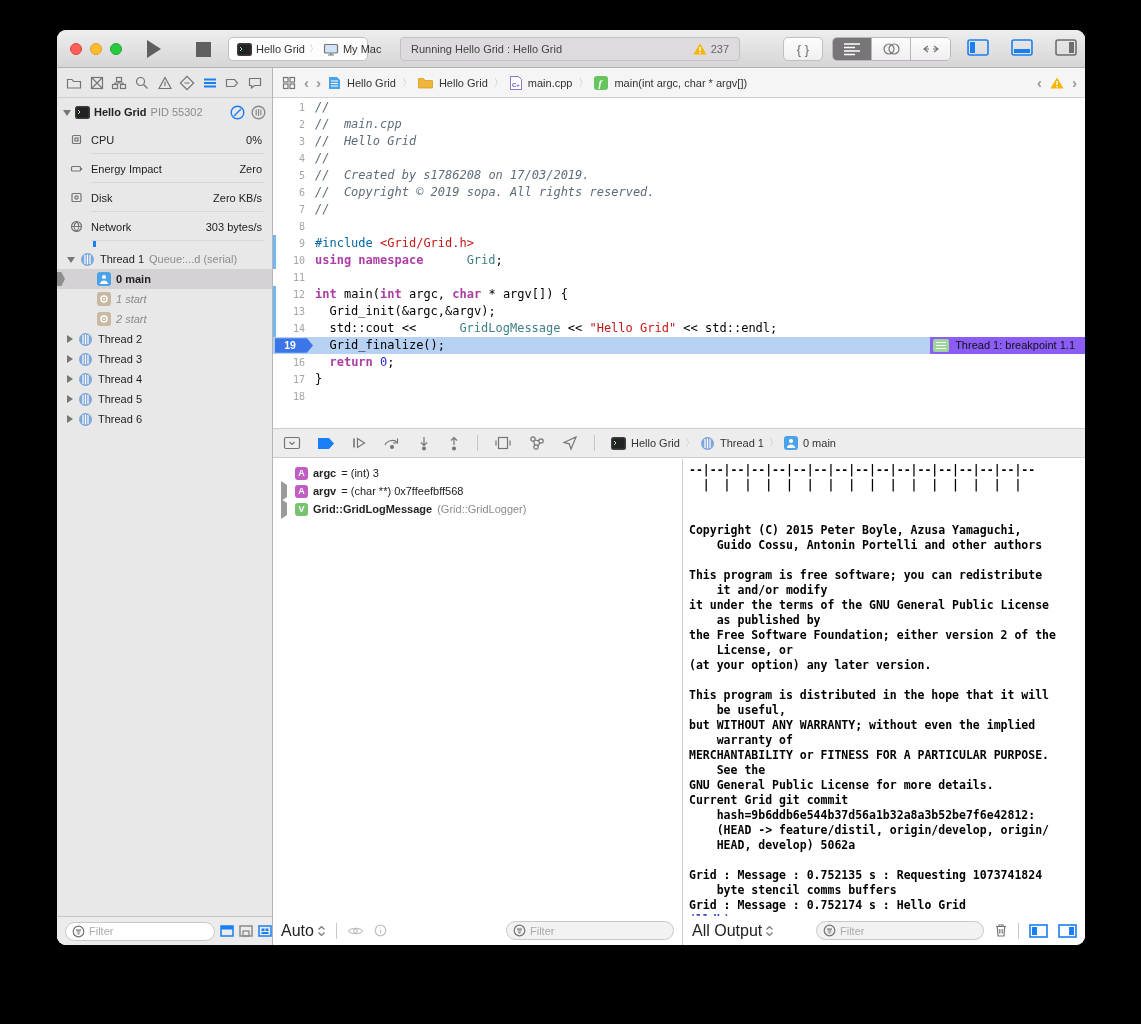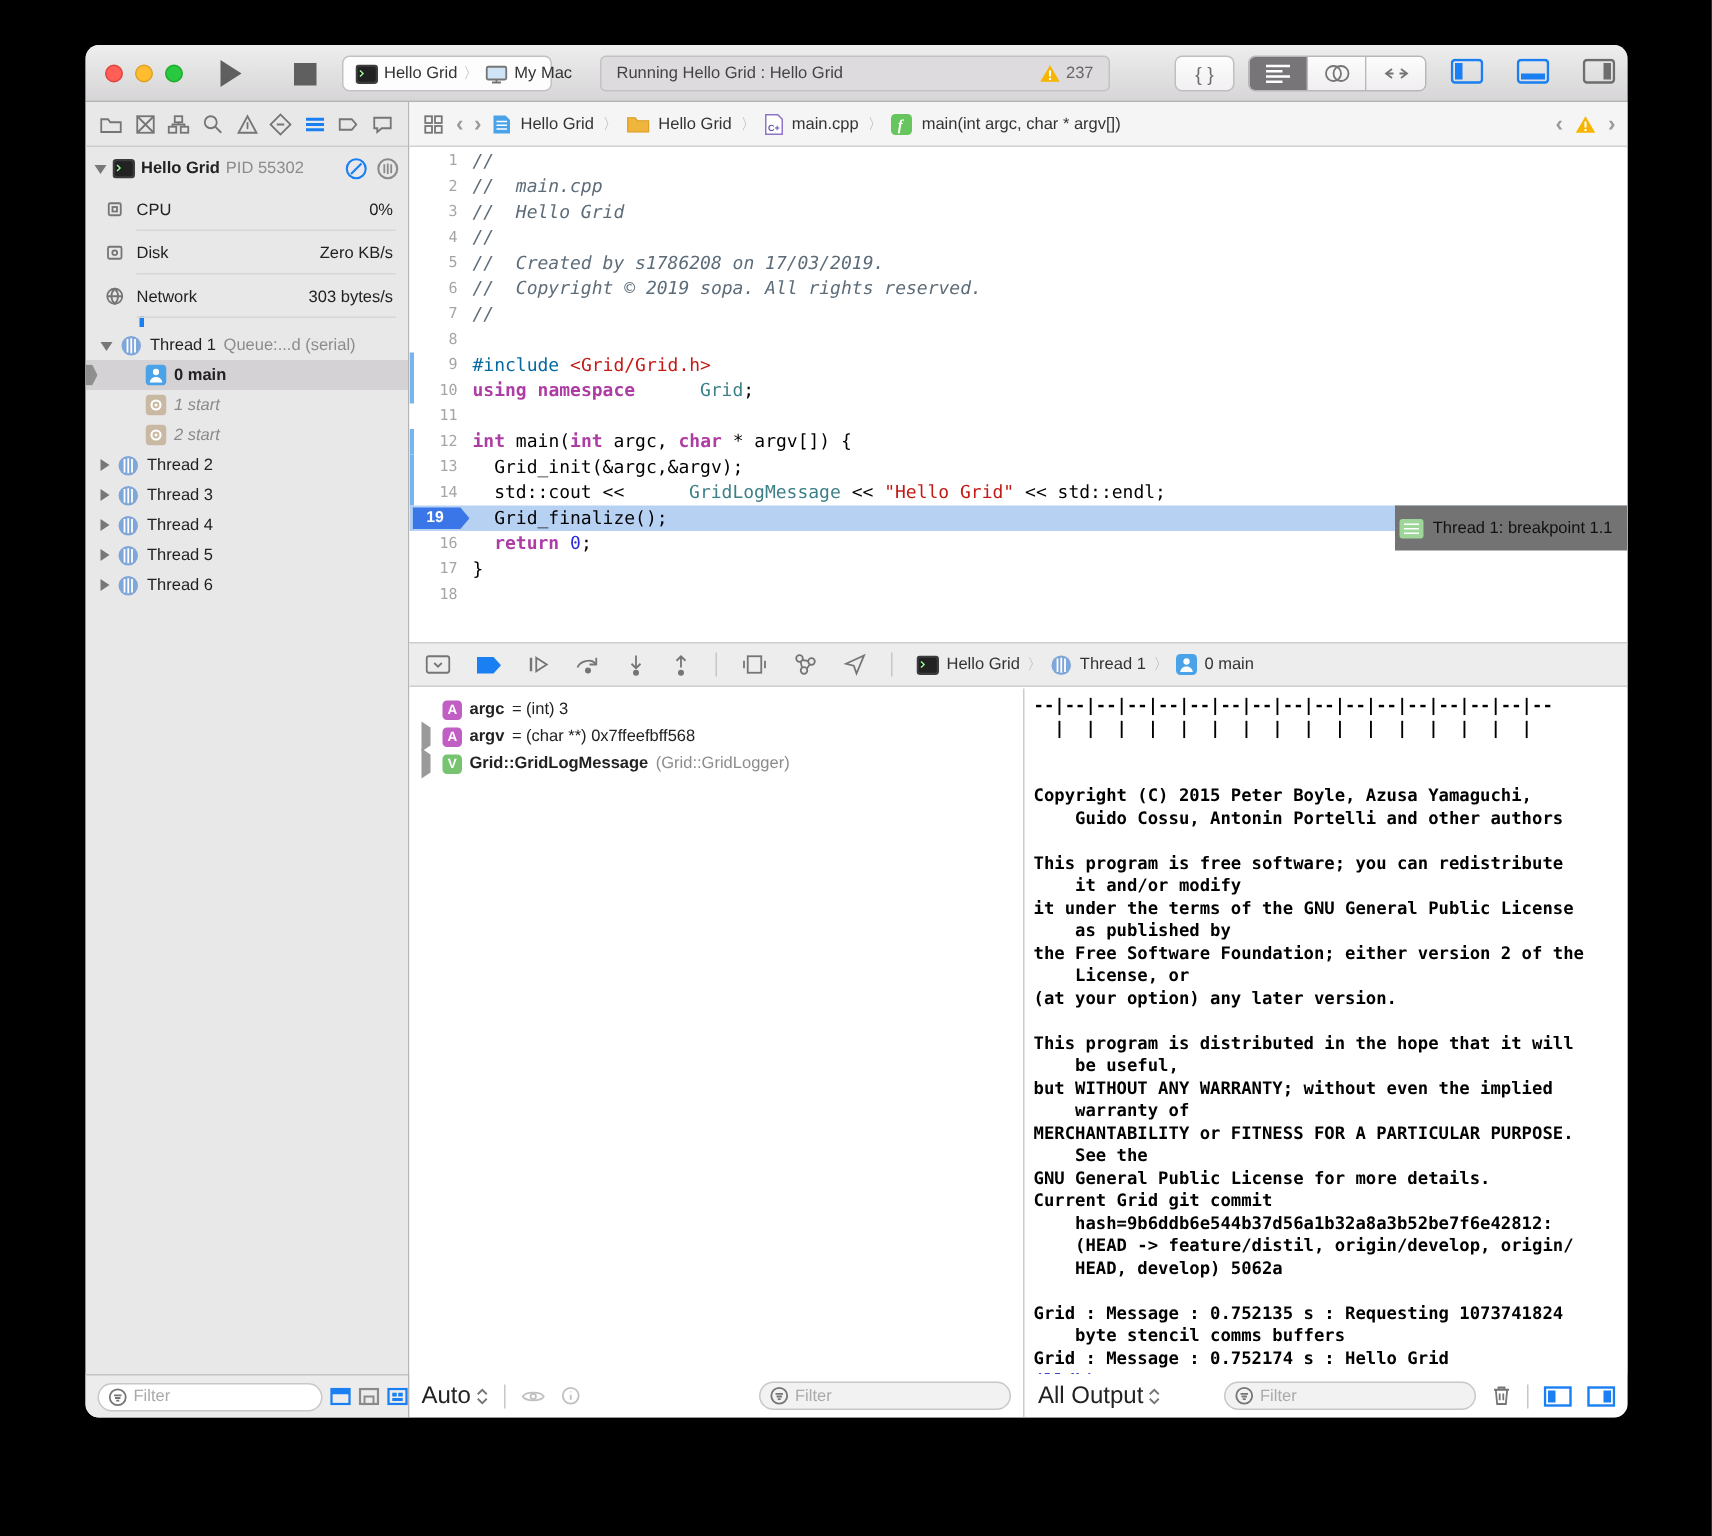--- a/index.html
+++ b/index.html
@@ -81,21 +81,21 @@
               clip-path:polygon(0 8%,84% 8%,100% 50%,84% 92%,0 92%);
               color:#fff; font-size:10.5px; line-height:17px; text-align:center;
               font-family:"Liberation Sans",sans-serif; font-weight:bold; padding-right:8px; }
   .tk-com { color:#5d6c79; font-style:italic; }
   .tk-kw { color:#ad3da4; font-weight:bold; }
   .tk-str { color:#c41a16; }
   .tk-pre { color:#0369a1; }
   .tk-num { color:#272ad8; }
   .tk-ty { color:#3e8087;margin-left:36px; }
   .tk-pl { color:#000; }
-  .annotation { position:absolute; right:0; top:0; height:30px; background:#737373;
+  .annotation { position:absolute; right:0; top:0; height:17px; background:#8b5cf6;
                 display:flex; align-items:center; gap:6px; padding:0 10px 0 3px;
                 font-family:"Liberation Sans",sans-serif; font-size:11px; color:#111; }
   .ann-icon { width:16px; height:13px; background:#9ed69a; border-radius:2px; display:flex; flex-direction:column; justify-content:center; gap:2px; padding:0 3px;}
   .ann-icon i { display:block; height:1px; background:#fff; }
 
   
   .debugbar { position:absolute; top:360px; left:0; right:0; height:30px; background:#ededed;
               border-top:1px solid #cfcdcf; border-bottom:1px solid #cfcdcf;
               display:flex; align-items:center; padding:0 10px; gap:16px; font-size:11px; color:#333; }
   .dbg-sep { width:1px; height:16px; background:#c8c6c8; }
@@ -312,20 +312,30 @@
                 <rect x="3.5" y="3.5" width="8" height="8" rx="1"></rect>
                 <rect x="6" y="6" width="3" height="3"></rect>
               </svg>
             </span>
             <span>CPU</span>
             <span class="gauge-val">0%</span>
           </div>
           <div class="gauge-row">
             <span class="icon" style="position: absolute; left: 12px;">
               <svg width="15" height="15" viewBox="0 0 15 15" fill="none" stroke="#757575" stroke-width="1.2">
+                <rect x="2.5" y="5.5" width="9" height="4.5" rx="1"></rect>
+                <path d="M12.5 7v2"></path>
+              </svg>
+            </span>
+            <span>Energy Impact</span>
+            <span class="gauge-val">Zero</span>
+          </div>
+          <div class="gauge-row">
+            <span class="icon" style="position: absolute; left: 12px;">
+              <svg width="15" height="15" viewBox="0 0 15 15" fill="none" stroke="#757575" stroke-width="1.2">
                 <rect x="3" y="3.5" width="9" height="8" rx="1"></rect>
                 <circle cx="7.5" cy="7.5" r="1.6"></circle>
               </svg>
             </span>
             <span>Disk</span>
             <span class="gauge-val">Zero KB/s</span>
           </div>
           <div class="gauge-row">
             <span class="icon" style="position: absolute; left: 12px;">
               <svg width="15" height="15" viewBox="0 0 15 15" fill="none" stroke="#757575" stroke-width="1.2">

